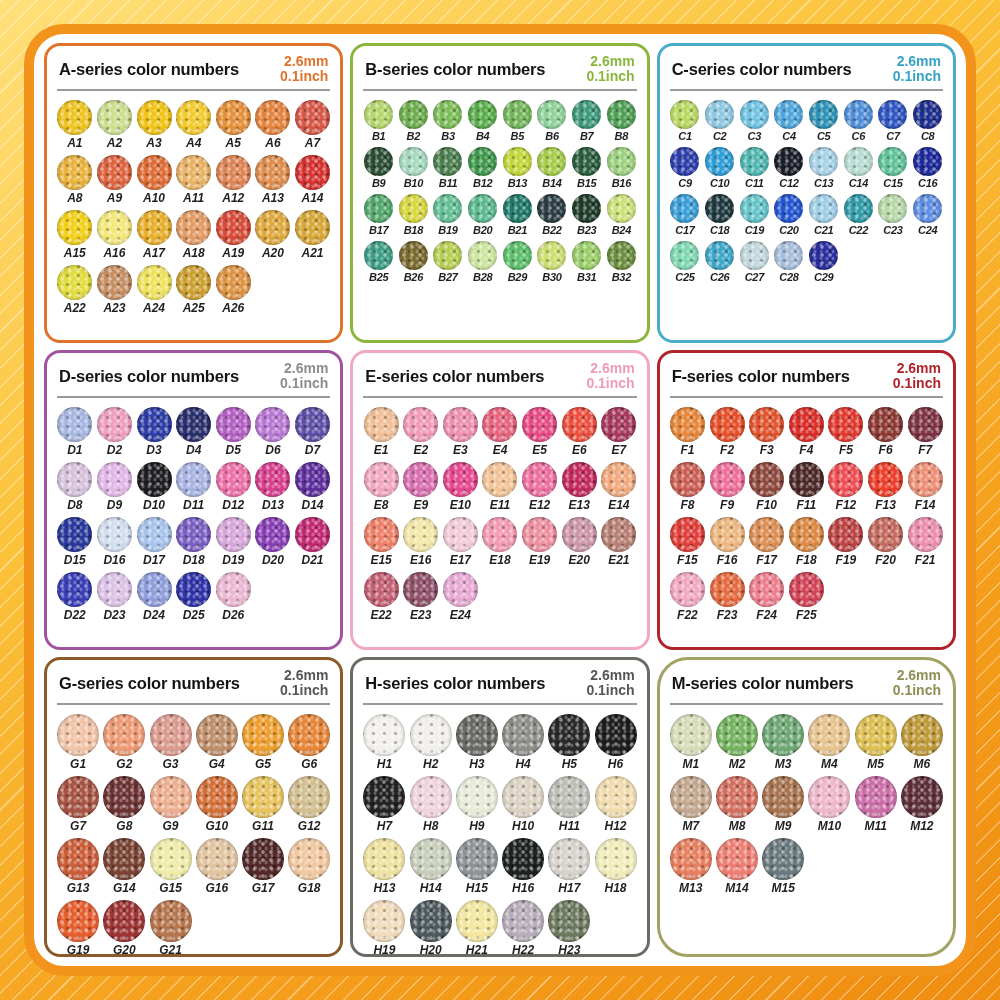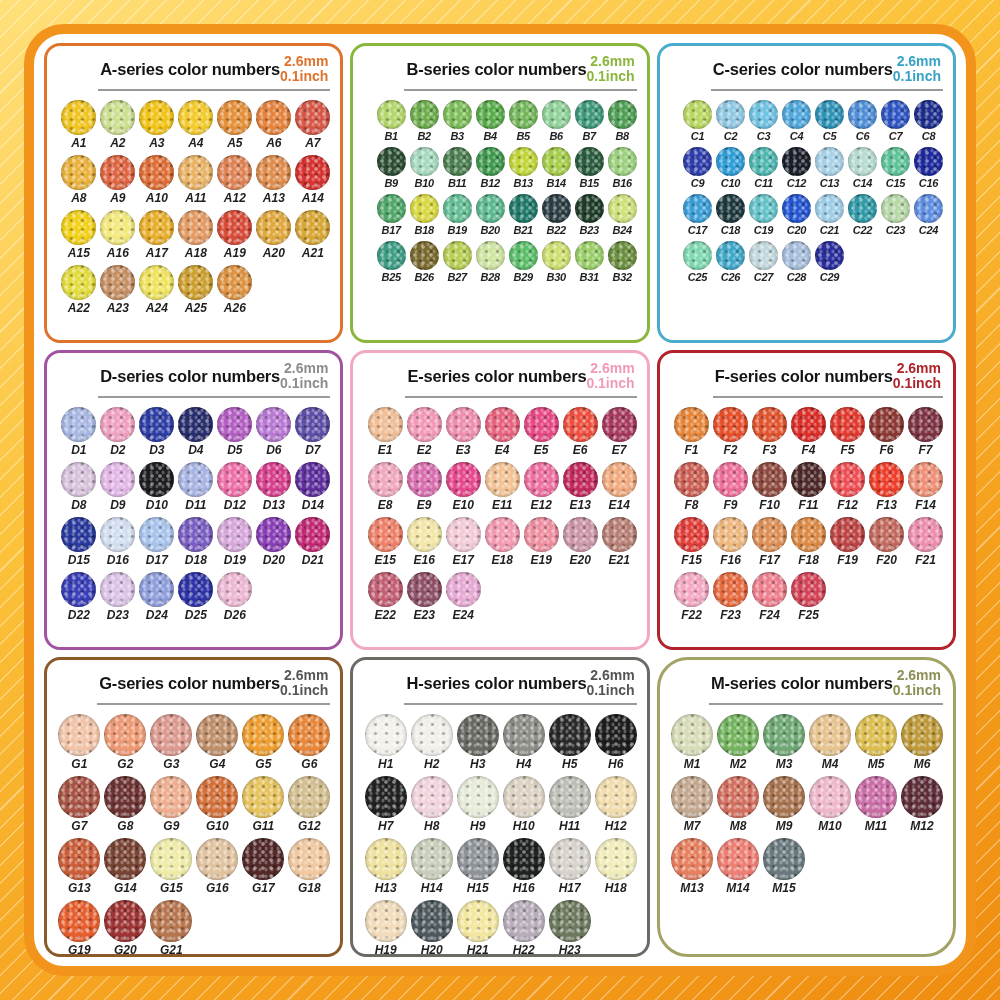--- a/index.html
+++ b/index.html
@@ -29,21 +29,20 @@
     gap: 7px;
   }
   .panel {
     background: #fff;
     border: 3px solid #888;
     border-radius: 16px;
     padding: 5px 10px 4px;
     box-sizing: border-box;
     display: flex; flex-direction: column;
     overflow: hidden;
-    align-items: flex-end;
   }
   .panel-head {
     display: flex; justify-content: space-between; align-items: center;
     border-bottom: 2px solid #9a9a9a;
     padding: 3px 2px 5px 2px;
     flex: 0 0 auto;
   }
   .panel-title {
     margin: 0; font-size: 16.5px; font-weight: 700; color: #141414;
     letter-spacing: -0.2px;

